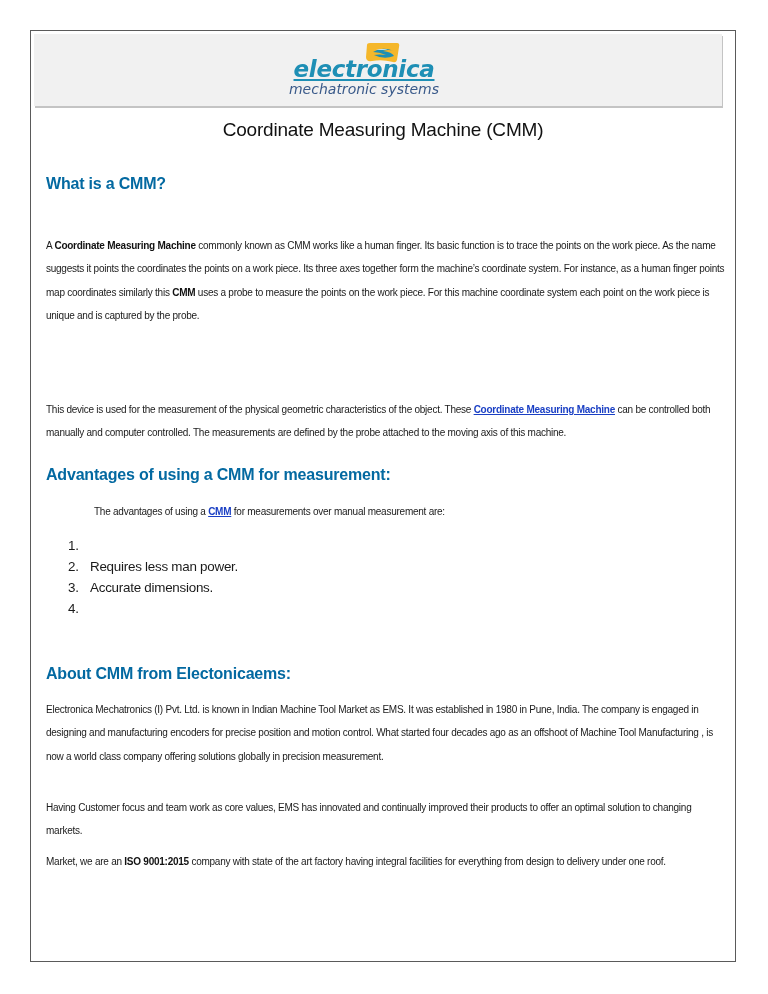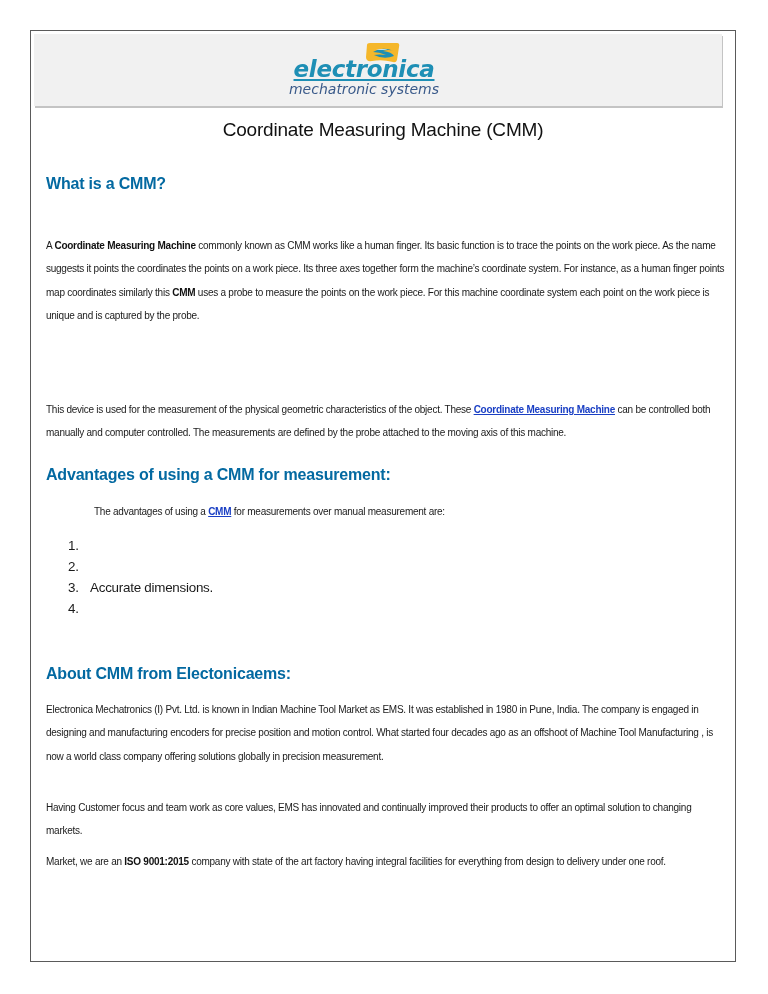--- a/index.html
+++ b/index.html
@@ -62,20 +62,21 @@
   <h2 style="top:465px;">Advantages of using a CMM for measurement:</h2>
 
   <div class="para" style="top:500px;margin-left:48px;"><span>The advantages of using a </span><a class="link">CMM</a><span> for measurements over manual measurement are:</span></div>
 
   <ol class="list" style="top:535px;">
     <li>
         <span class="num">1.</span>
       </li>
     <li>
         <span class="num">2.</span>
+        <span class="txt">Requires less man power.</span>
       </li>
     <li>
         <span class="num">3.</span>
         <span class="txt">Accurate dimensions.</span>
       </li>
     <li>
         <span class="num">4.</span>
       </li>
   </ol>
 

